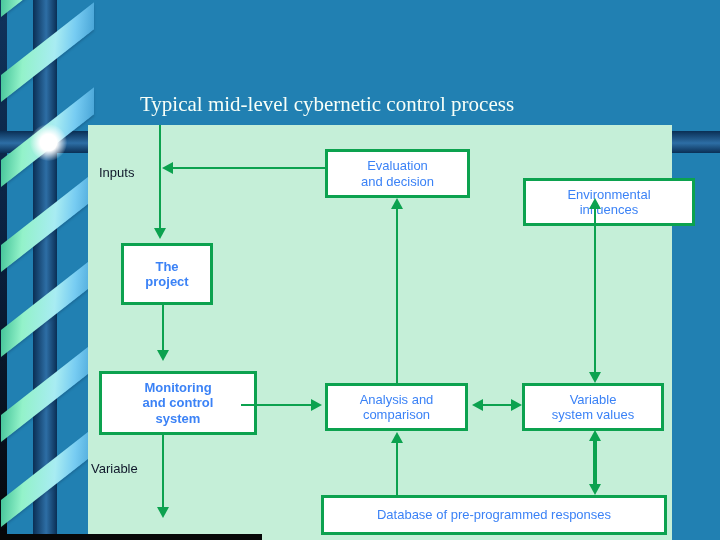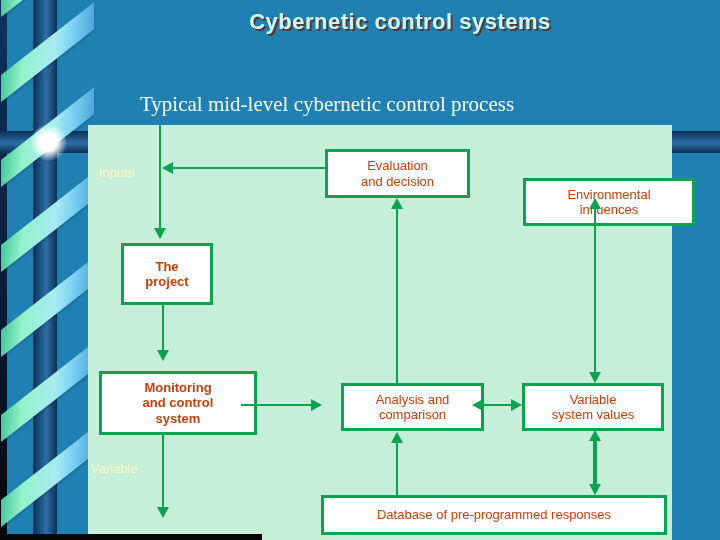--- a/index.html
+++ b/index.html
@@ -35,24 +35,24 @@
     box-shadow:0 2px 2px rgba(10,40,70,.25);}
   .glow-sphere{position:absolute;left:30px;top:124px;width:37px;height:37px;z-index:4;
     background:radial-gradient(circle,#ffffff 0%,#ffffff 32%,rgba(255,255,255,0) 72%);
     border-radius:50%;}
   .bottom-edge{position:absolute;left:0;bottom:0;width:262px;height:6px;background:#070707;z-index:7;}
   
   .panel{position:absolute;left:88px;top:125px;width:584px;height:415px;background:#C5EFD8;z-index:5;}
   .node{
     position:absolute;background:#FFFFFF;border:3px solid #0CA24F;
     display:flex;align-items:center;justify-content:center;text-align:center;
-    font-size:13px;line-height:1.18;color:#c2410c;white-space:pre-line;box-sizing:border-box;z-index:6;
+    font-size:13px;line-height:1.18;color:#3b82f6;white-space:pre-line;box-sizing:border-box;z-index:6;
   }
   .node.bold{font-weight:bold;}
-  .flow-label{position:absolute;font-size:13px;color:#fef9c3;z-index:6;}
+  .flow-label{position:absolute;font-size:13px;color:#0f172a;z-index:6;}
   .line{position:absolute;background:#0CA24F;z-index:6;}
   .ah{position:absolute;width:0;height:0;z-index:6;}
   .ah-down{border-left:6px solid transparent;border-right:6px solid transparent;border-top:11px solid #0CA24F;}
   .ah-up{border-left:6px solid transparent;border-right:6px solid transparent;border-bottom:11px solid #0CA24F;}
   .ah-left{border-top:6px solid transparent;border-bottom:6px solid transparent;border-right:11px solid #0CA24F;}
   .ah-right{border-top:6px solid transparent;border-bottom:6px solid transparent;border-left:11px solid #0CA24F;}
 </style>
 </head>
 <body>
 
@@ -62,39 +62,38 @@
 <div class="ribbon-seg" style="top:-10px"></div>
 <div class="ribbon-seg" style="top:75px"></div>
 <div class="ribbon-seg" style="top:160px"></div>
 <div class="ribbon-seg" style="top:245px"></div>
 <div class="ribbon-seg" style="top:330px"></div>
 <div class="ribbon-seg" style="top:415px"></div>
 <div class="ribbon-seg" style="top:500px"></div>
 <div class="glow-sphere"></div>
 
 <div class="title-block">
-  <div class="slide-subtitle">Cybernetic control systems</div>
 </div>
 <div class="diagram-caption">Typical mid-level cybernetic control process</div>
 
 <div class="panel"></div>
 
 <div class="flow-label" style="left:99px;top:165px;">Inputs</div>
 <div class="flow-label" style="left:91px;top:461px;">Variable</div>
 
 <div class="node" style="left:325px;top:149px;width:145px;height:49px;">Evaluation
 and decision</div>
 <div class="node" style="left:523px;top:150px;width:172px;height:48px;margin-top:28px;">Environmental
 influences</div>
 <div class="node bold" style="left:121px;top:243px;width:92px;height:62px;">The
 project</div>
 <div class="node" style="left:99px;top:371px;width:158px;height:64px;font-weight:bold;">Monitoring
 and control
 system</div>
-<div class="node" style="left:325px;top:383px;width:143px;height:48px;margin-left:16px;">Analysis and
+<div class="node" style="left:325px;top:383px;width:143px;height:48px;">Analysis and
 comparison</div>
 <div class="node" style="left:522px;top:383px;width:142px;height:48px;">Variable
 system values</div>
 <div class="node" style="left:321px;top:495px;width:346px;height:40px;">Database of pre-programmed responses</div>
 
 <div class="line" style="left:159px;top:125px;width:2px;height:103px;"></div>
 <div class="ah ah-down" style="left:154px;top:228px;"></div>
 
 <div class="line" style="left:173px;top:167px;width:152px;height:2px;"></div>
 <div class="ah ah-left" style="left:162px;top:162px;"></div>

